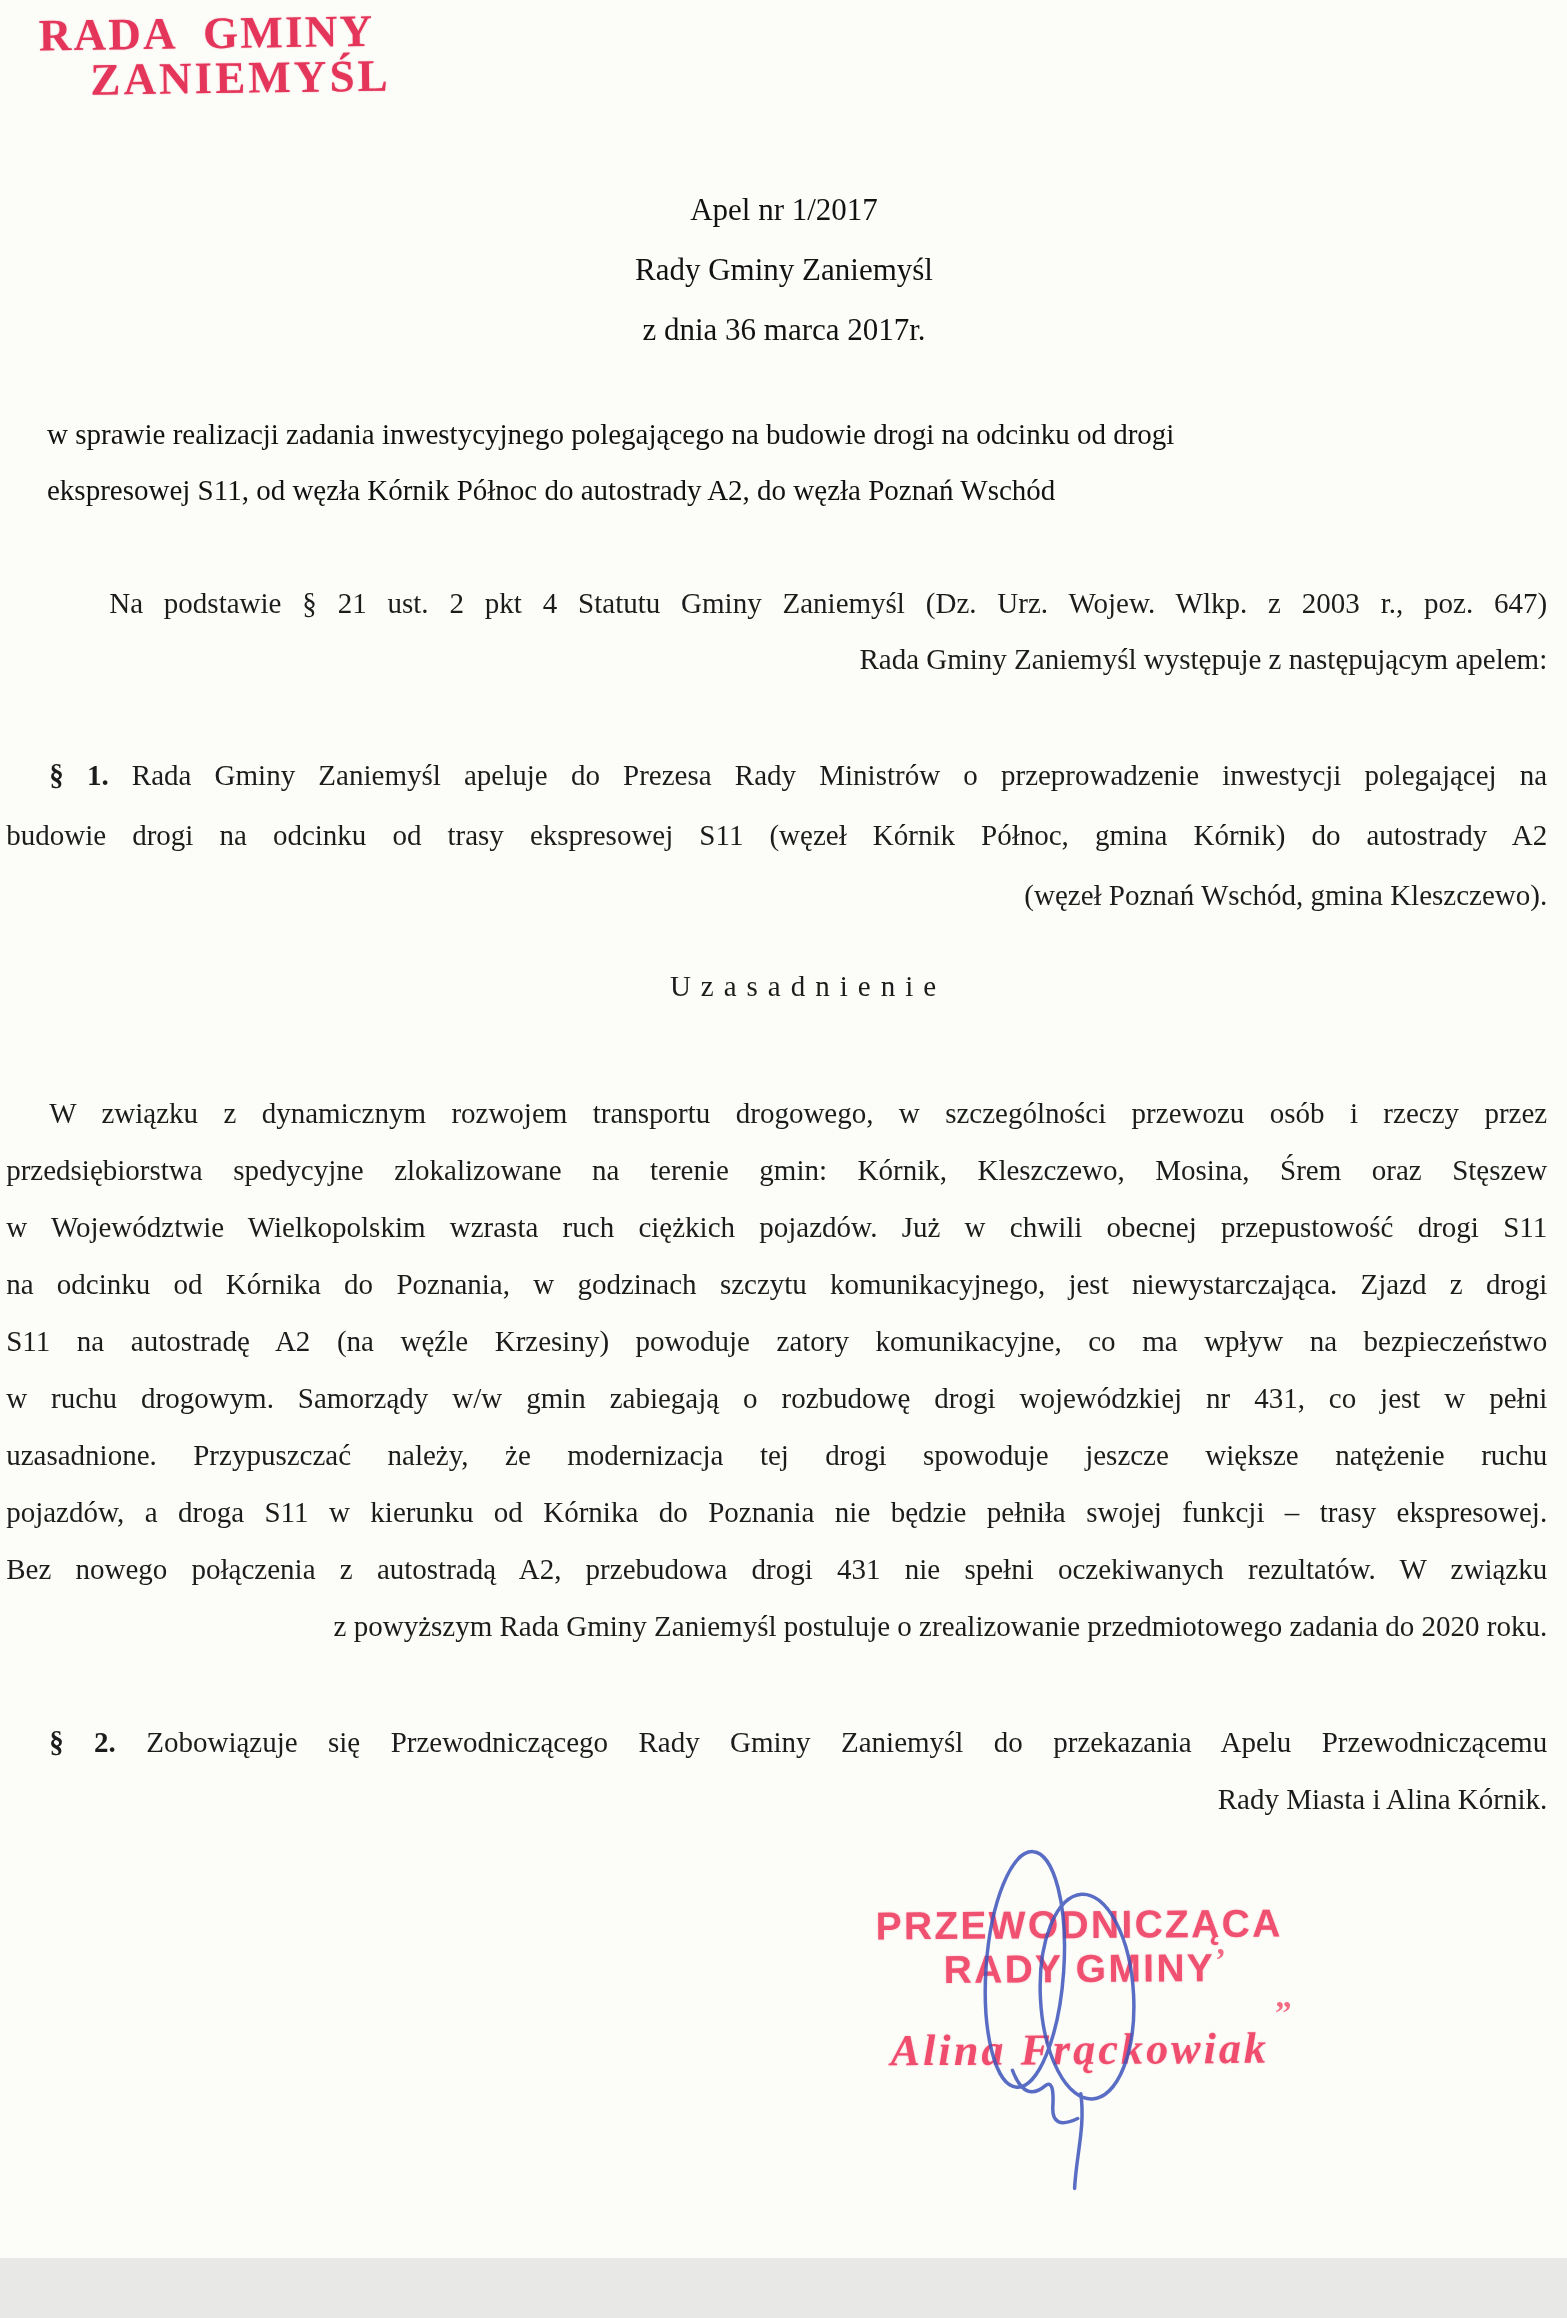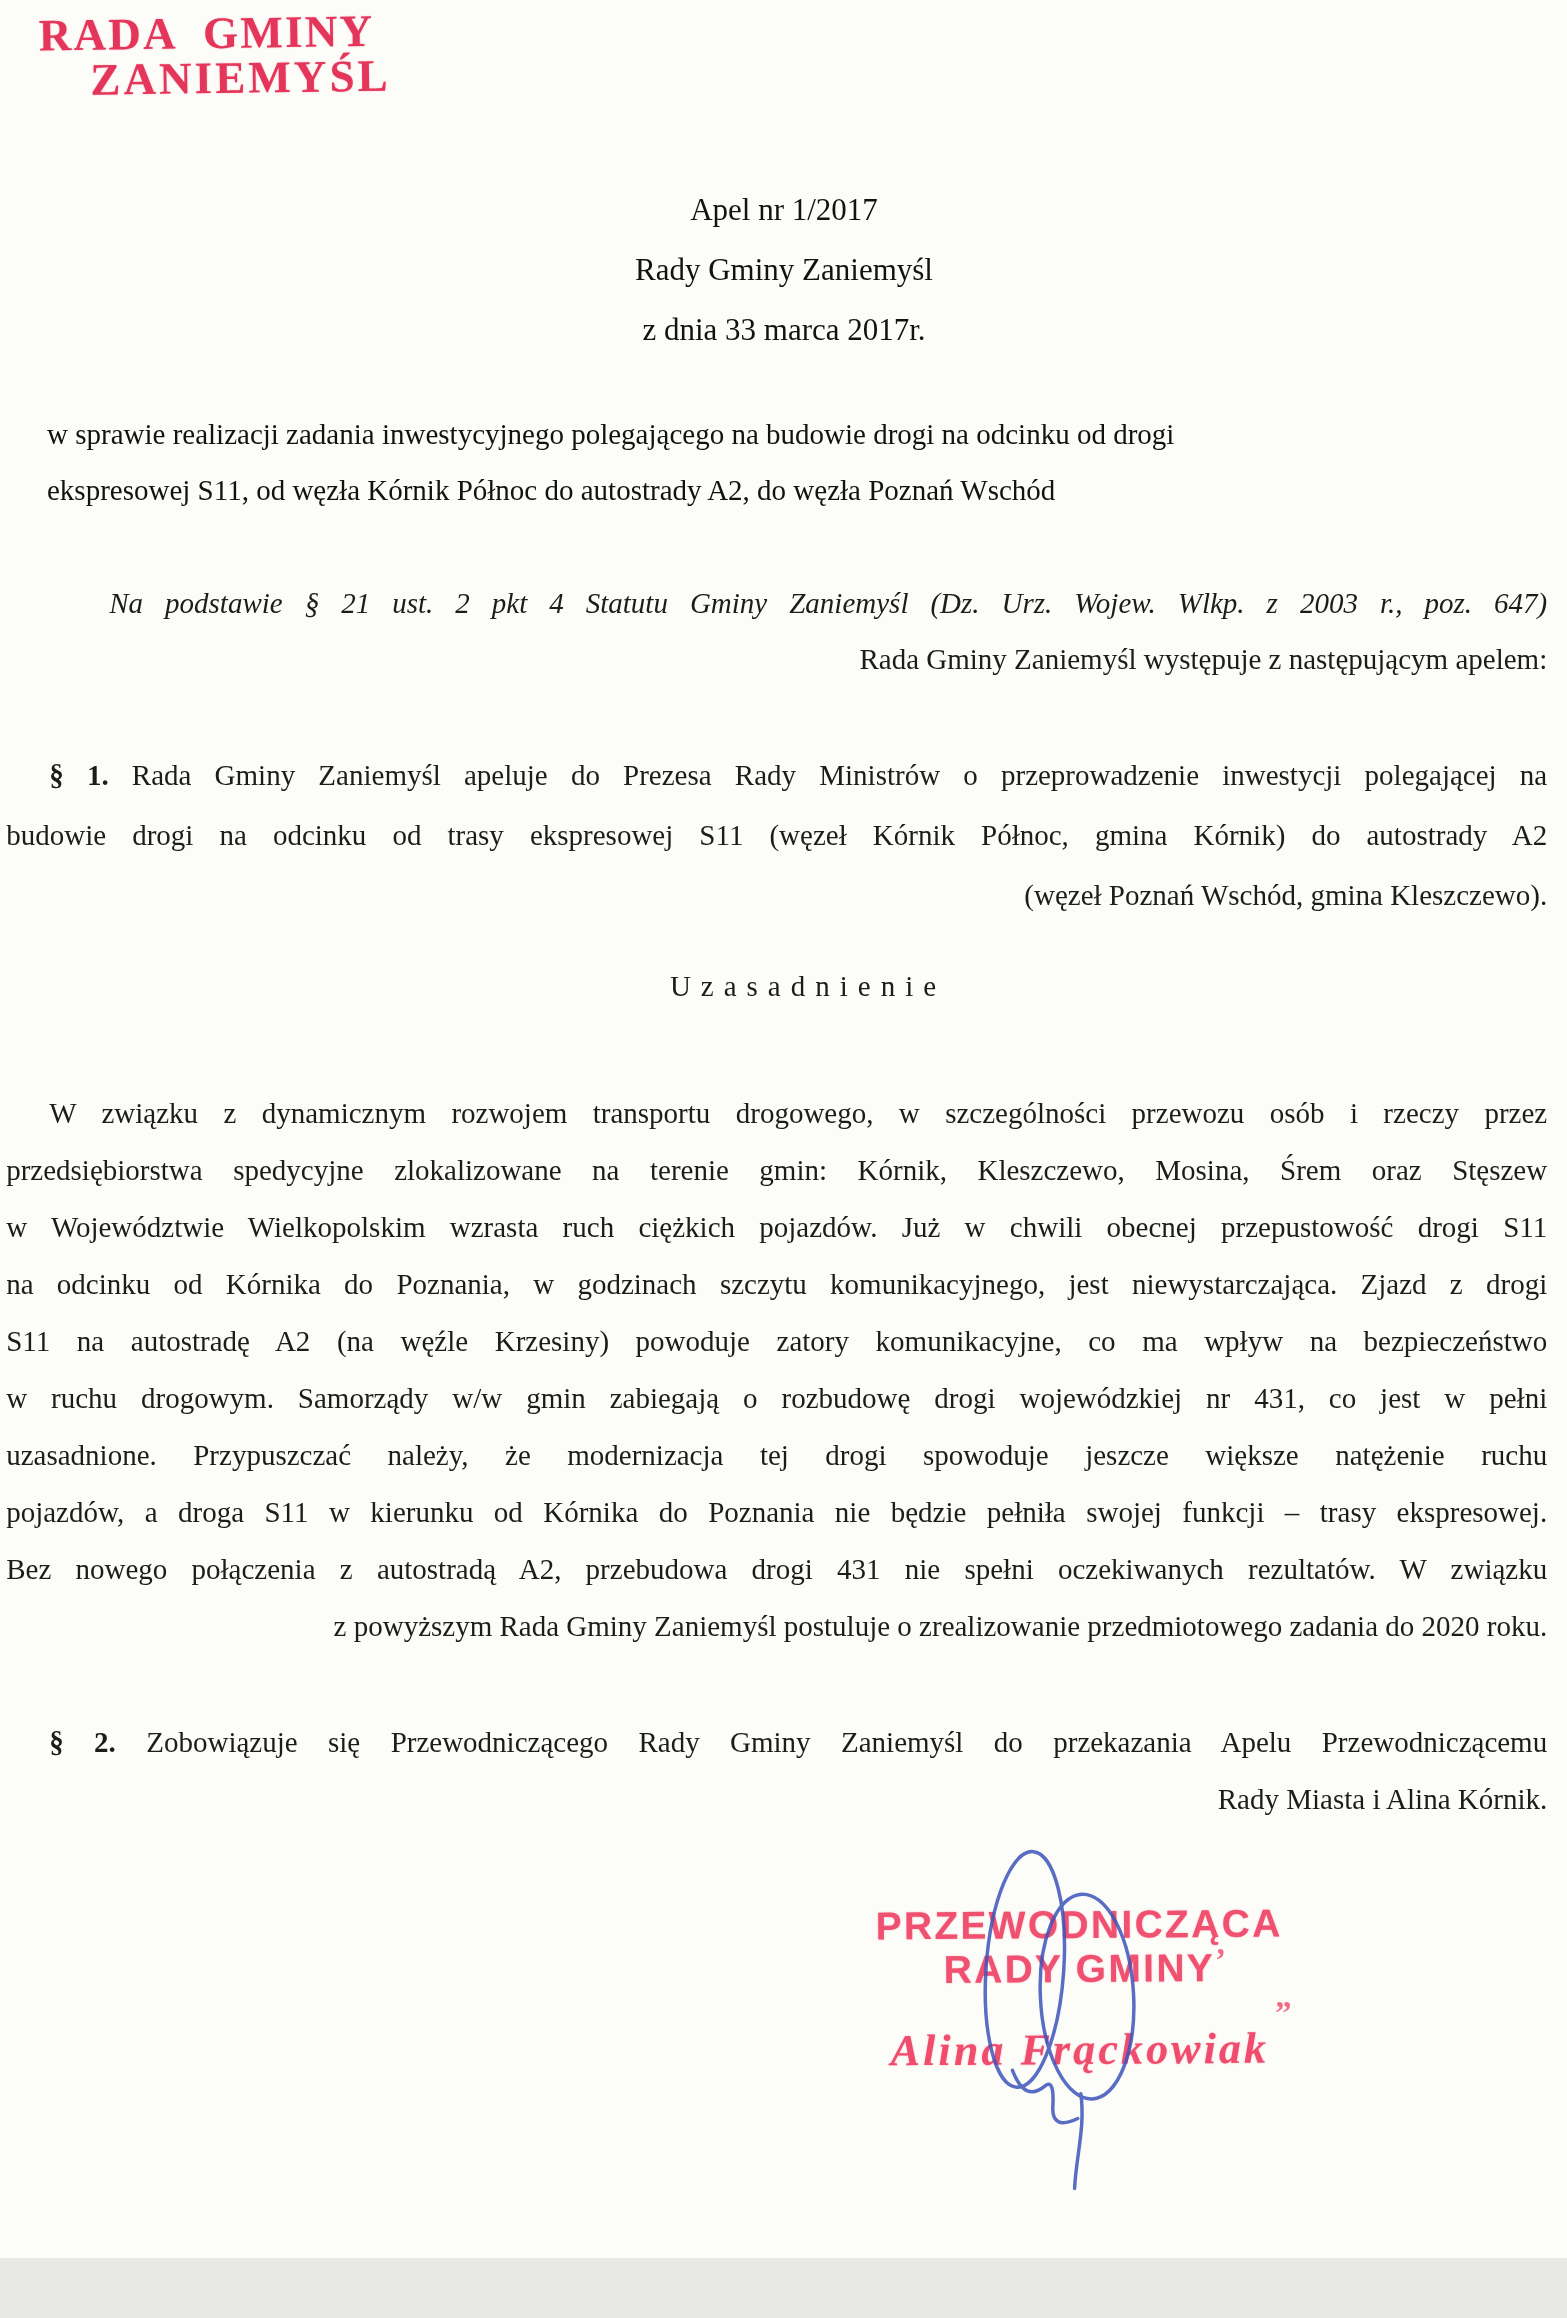--- a/index.html
+++ b/index.html
@@ -31,21 +31,21 @@
   .subject-block{
     position:absolute;left:47px;top:406px;width:1474px;
     text-align:left;font-weight:normal;font-size:29px;line-height:56px;color:#121212;
   }
   
   .para{position:absolute;left:6.2px;width:1541px;font-size:29px;color:#1c1c1c;}
   .para .line{line-height:57px;white-space:nowrap;}
   .para .wrap{white-space:normal;text-align:right;}
   .just{text-align:justify;text-align-last:justify;white-space:normal !important;}
   .indent-sm{text-indent:43px;}
-  .indent-lg{text-indent:103px;font-style:italic;}
+  .indent-lg{text-indent:103px;}
   .bold{font-weight:bold;}
   .p-intro{top:575px;}
   .p-intro .line{line-height:56px;}
   .p-par1{top:745px;}
   .p-par1 .line{line-height:60px;}
   .heading-just{
     position:absolute;left:0;top:970px;width:100%;
     text-align:center;font-size:29px;letter-spacing:10px;color:#1c1c1c;padding-left:24px;
   }
   .p-body{top:1085px;}
@@ -96,21 +96,21 @@
 <div id="page">
 
   <div class="header-stamp" style="color:#e3284e">
     <div class="l1">RADA GMINY</div>
     <div class="l2">ZANIEMYŚL</div>
   </div>
 
   <div class="title-block">
     <div>Apel nr 1/2017</div>
     <div>Rady Gminy Zaniemyśl</div>
-    <div>z dnia 33 marca 2017r.</div>
+    <div>z dnia 36 marca 2017r.</div>
   </div>
 
   <div class="subject-block">
     <div>w sprawie realizacji zadania inwestycyjnego polegającego na budowie drogi na odcinku od drogi</div>
     <div>ekspresowej S11, od węzła Kórnik Północ do autostrady A2, do węzła Poznań Wschód</div>
   </div>
 
   <div class="para p-intro">
     <div class="line just indent-lg">Na podstawie § 21 ust. 2 pkt 4 Statutu Gminy Zaniemyśl (Dz. Urz. Wojew. Wlkp. z 2003 r., poz. 647)</div>
     <div class="line wrap">Rada Gminy Zaniemyśl występuje z następującym apelem:</div>

